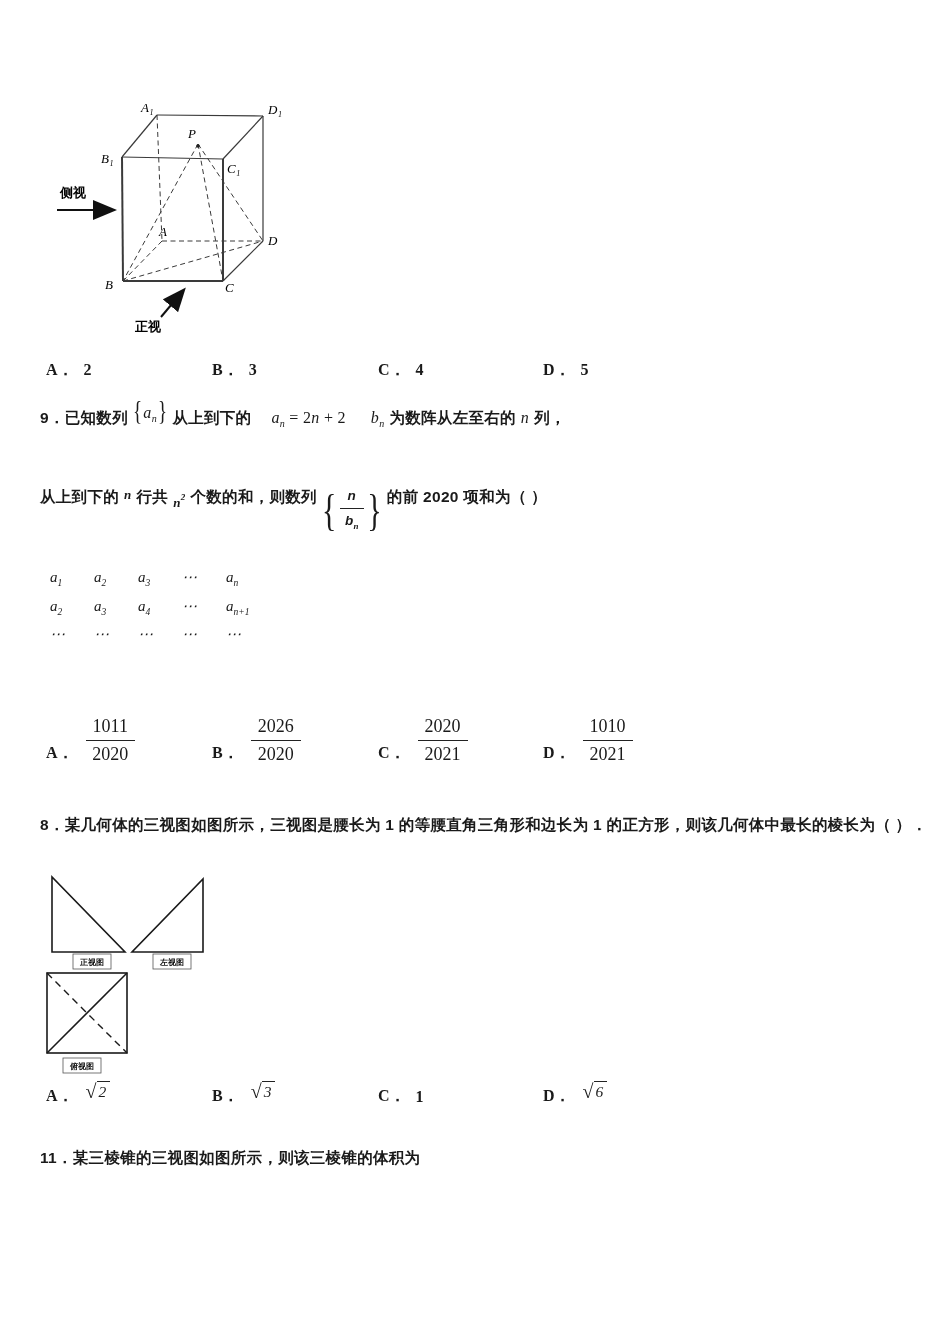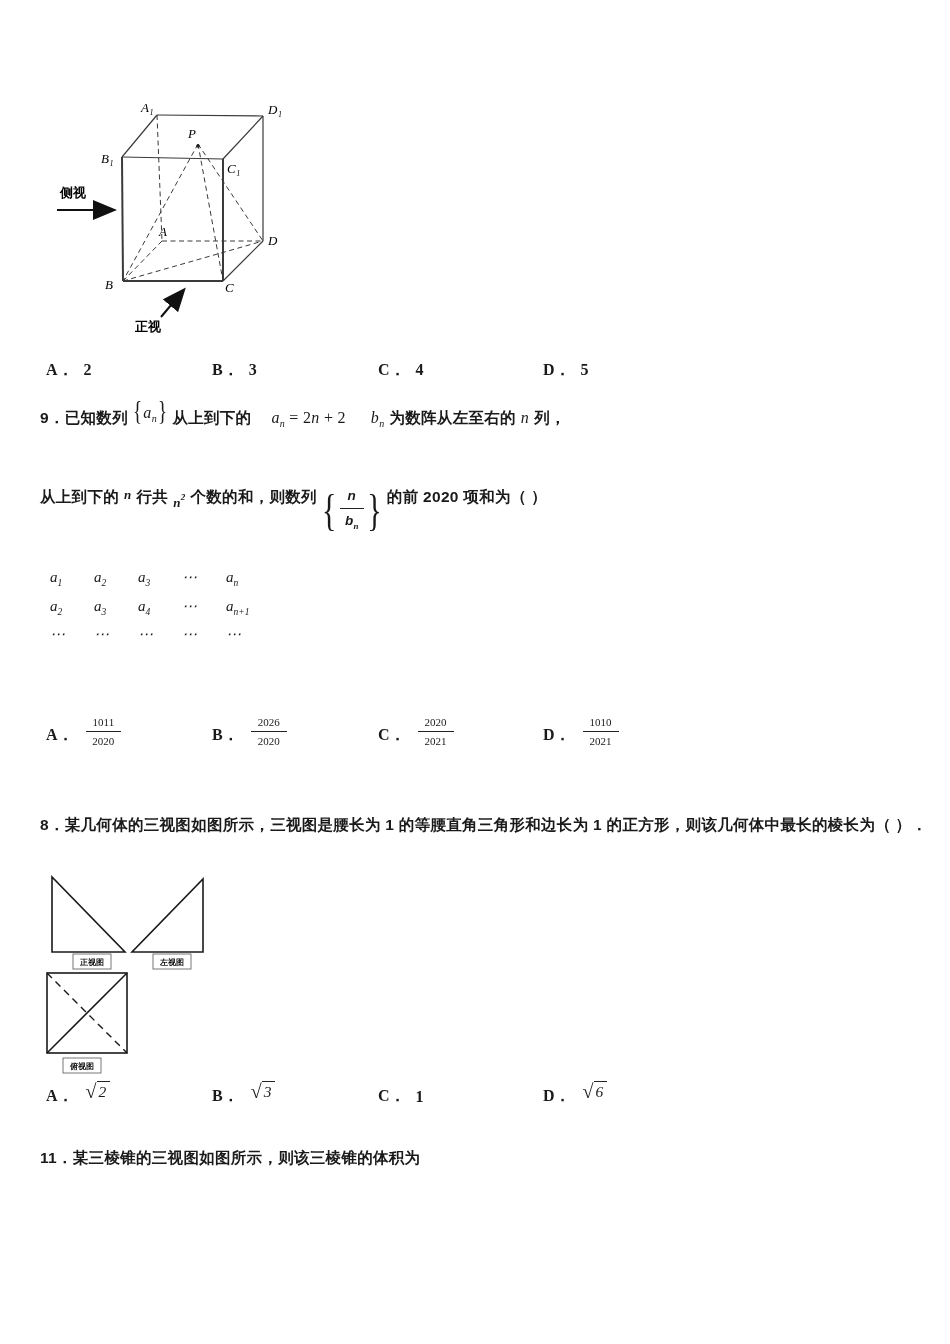--- a/index.html
+++ b/index.html
@@ -14,21 +14,21 @@
   
   .optrow{position:absolute;left:46px;width:880px;height:40px;}
   .opt{position:absolute;top:0;white-space:nowrap;font-weight:700;
        font-family:"Liberation Serif","DejaVu Serif",serif;font-size:16px;}
   .opt .val{margin-left:10px;}
   .o0{left:0;} .o1{left:166px;} .o2{left:332px;} .o3{left:497px;}
   
   .fracopt{display:inline-flex;align-items:flex-end;}
   .fracopt .letter{font-weight:700;font-family:"Liberation Serif",serif;font-size:16px;padding-bottom:1px;}
   .frac{display:inline-block;text-align:center;font-family:"Liberation Serif","DejaVu Serif",serif;
-        font-size:11px;font-weight:400;margin-left:12px;}
+        font-size:18px;font-weight:400;margin-left:12px;}
   .frac .num{display:block;border-bottom:1.3px solid #222;padding:0 7px 3px;}
   .frac .den{display:block;padding-top:3px;}
   
   .bfrac{display:inline-flex;align-items:center;margin:0 4px;}
   .bigbrace{font-family:"Liberation Serif",serif;font-weight:400;font-size:30px;
             display:inline-block;transform:scaleY(1.45);padding:0 1px;}
   .sfrac{display:inline-block;text-align:center;font-size:13.5px;margin:0 2px;}
   .sfrac .num{display:block;border-bottom:1.2px solid #222;padding:1px 8px 2px;}
   .sfrac .den{display:block;padding-top:2px;}
   

